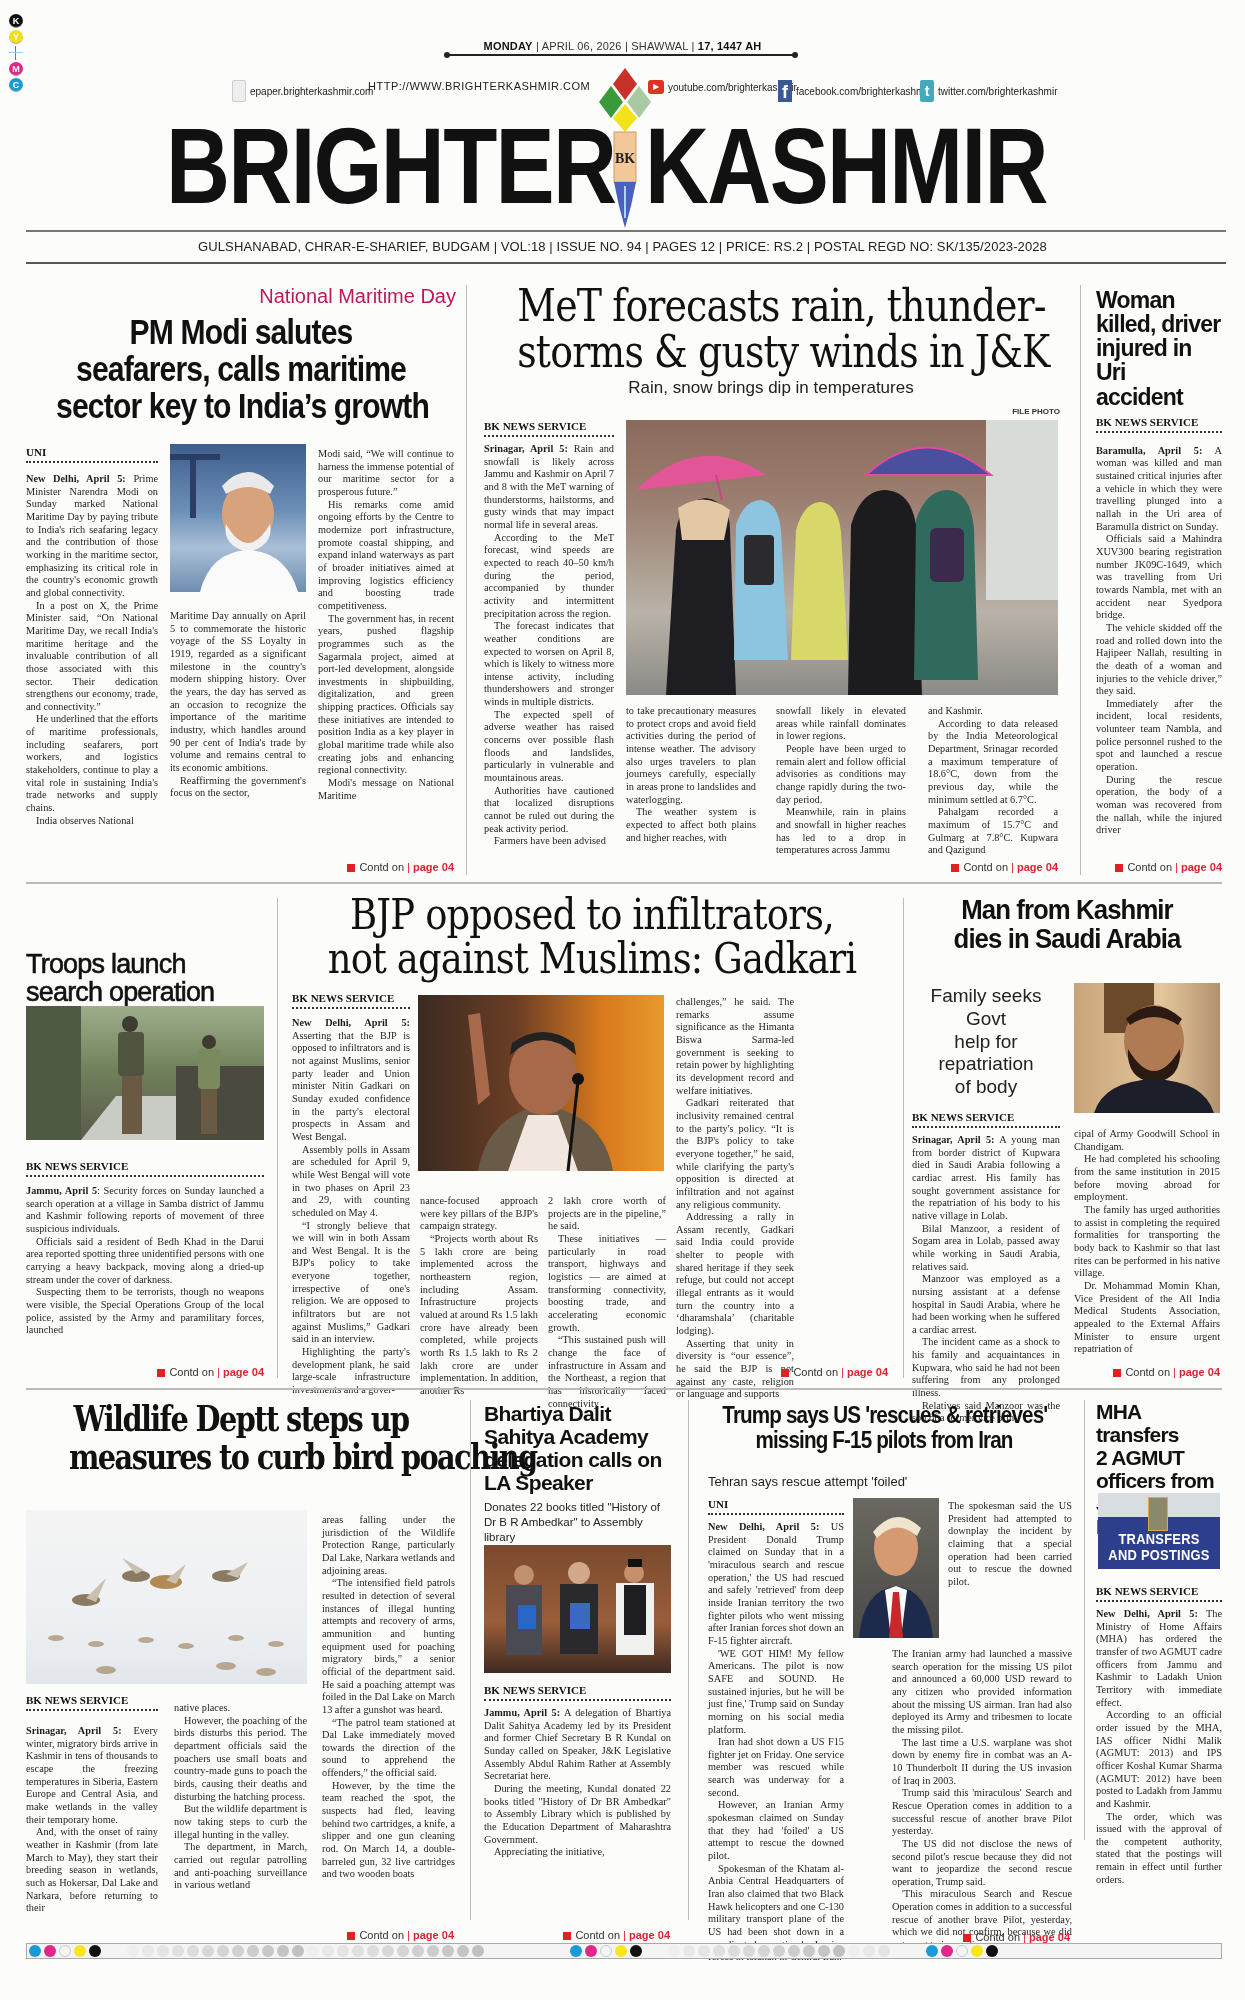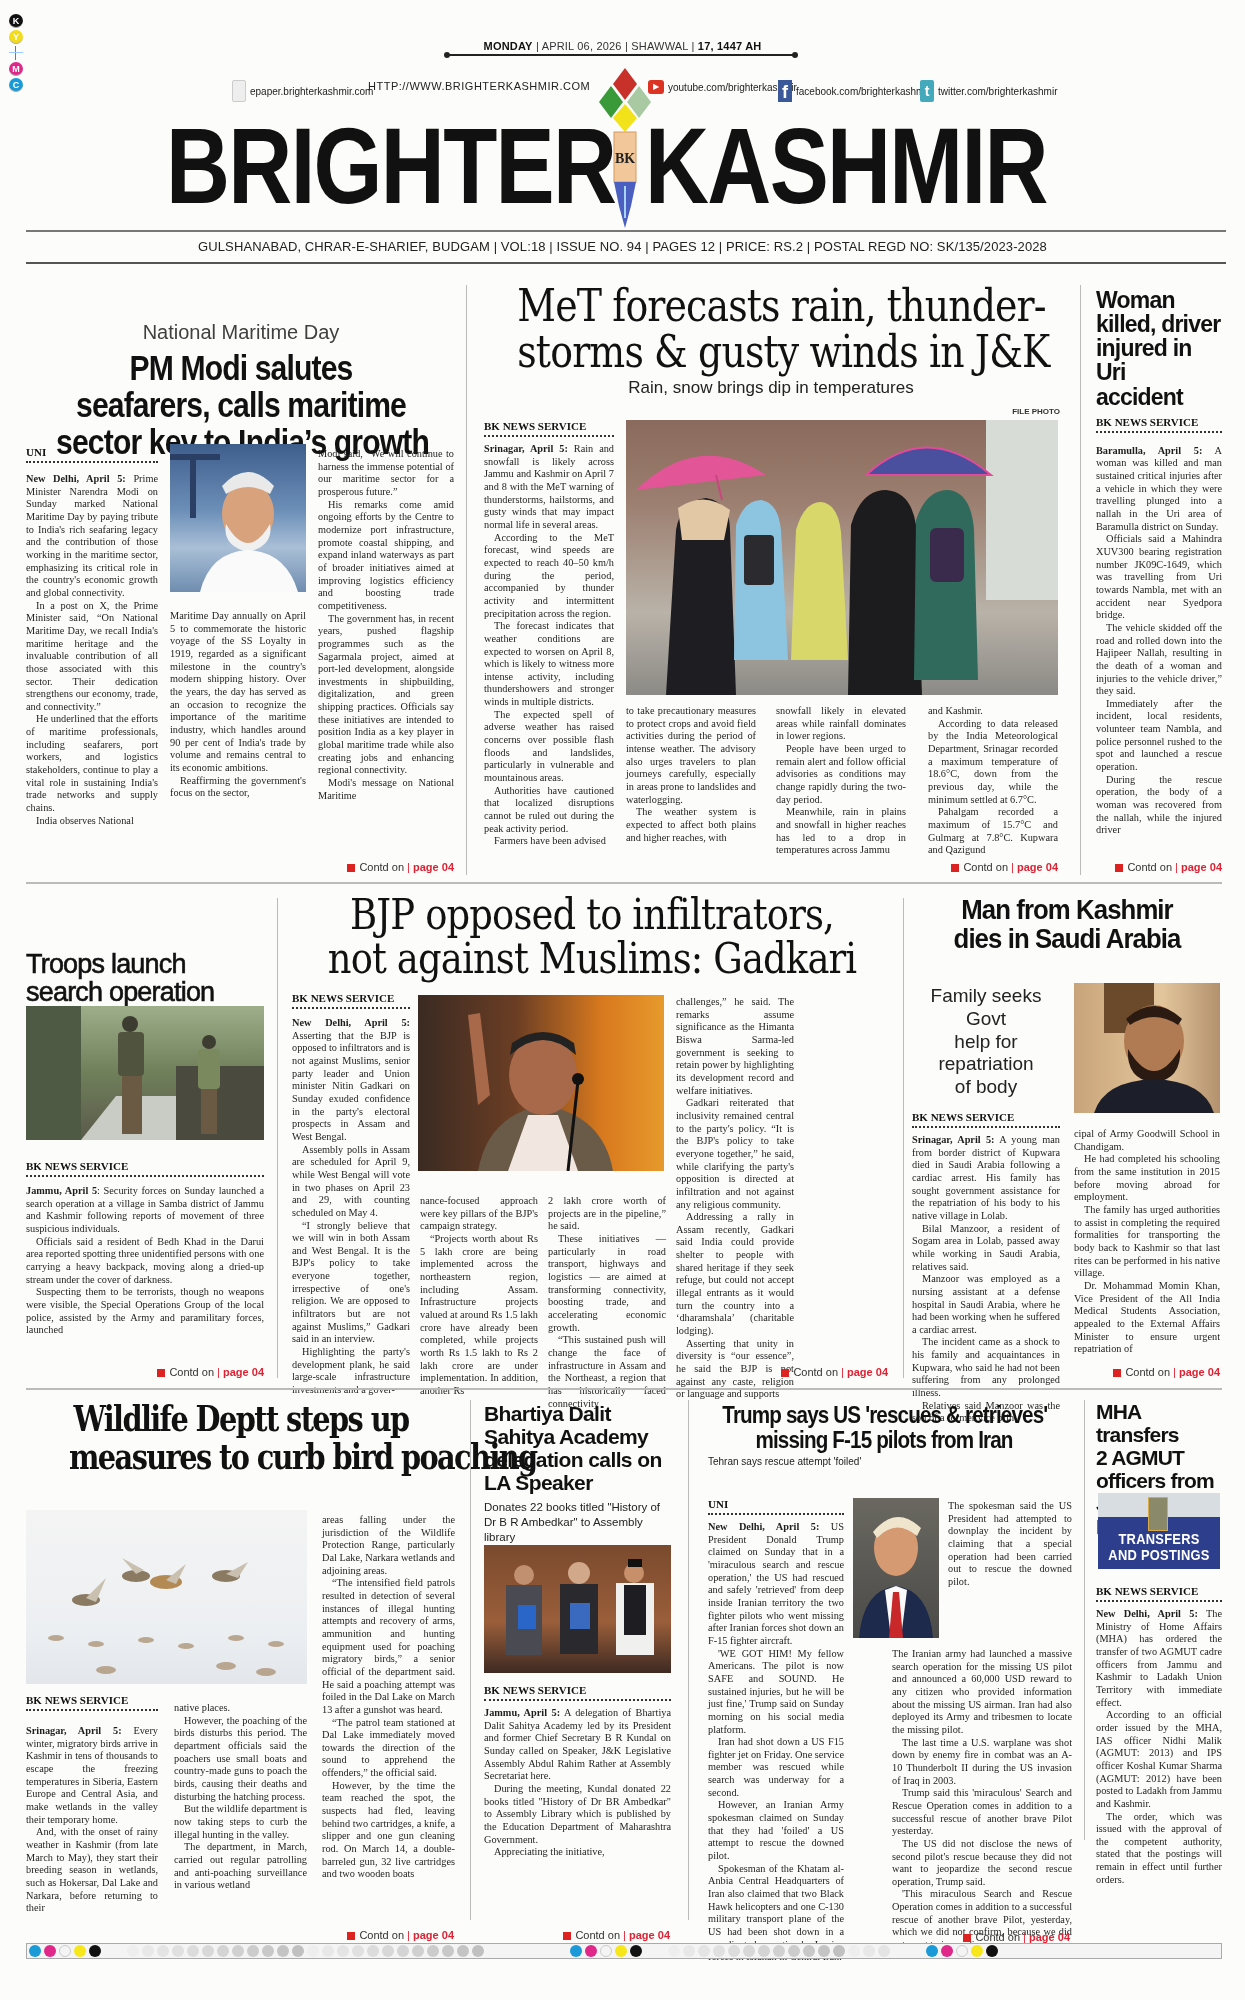--- a/index.html
+++ b/index.html
@@ -36,21 +36,21 @@
 
   .pubinfo-rule1 { left: 26px; top: 230px; width: 1200px; height: 2px; background: #777; }
   .pubinfo { left: 0; width: 1245px; top: 239px; text-align: center; font: 13px "Liberation Sans", sans-serif; color: #222; letter-spacing: 0.1px; }
   .pubinfo b { font-weight: normal; }
   .pubinfo-rule2 { left: 26px; top: 262px; width: 1200px; height: 2px; background: #555; }
 
   .hrule { height: 2px; background: #bbb; }
   .vrule { width: 1px; background: #bbb; }
 
   
-  .kicker { font: 20px "Liberation Sans", sans-serif; color: #404040; text-align: center; margin-top: 36px; }
+  .kicker { font: 20px "Liberation Sans", sans-serif; color: #be185d; text-align: right; }
   .hd-sans { font-family: "Liberation Sans", sans-serif; font-weight: bold; color: #111; line-height: 1.05; letter-spacing: -1px; }
   .hd-serif { font-family: "DejaVu Serif", serif; color: #111; line-height: 1.05; letter-spacing: -1px; }
   .deck { font: 16px "Liberation Sans", sans-serif; color: #222; }
   .byline { font: bold 11px "Liberation Serif", serif; color: #111; padding-bottom: 3px; border-bottom: 2px dotted #333; margin-bottom: 6px; }
   .body { font: 10.3px/1.23 "Liberation Serif", serif; color: #1e1e1e; text-align: justify; hyphens: auto; }
   .body p { text-indent: 10px; }
   .body p:first-child { text-indent: 0; }
   .body b { font-weight: bold; }
   .contd { font: 11px "Liberation Sans", sans-serif; color: #333; text-align: right; white-space: nowrap; }
   .contd .sq { display: inline-block; width: 8px; height: 8px; background: #d22; margin-right: 4px; vertical-align: middle; }
@@ -487,21 +487,21 @@
   <span class="sq"></span><span>Contd</span> <span class="on">on</span> <span style="color:#d23">|</span> <span class="pg">page 04</span>
 </div>
 
 <div class="abs vrule" style="left:688px;top:1400px;height:520px;"></div>
 
 <div class="abs" style="left:696px;top:1402px;width:376px;">
   <div class="hd-sans" style="font-size:24px;text-align:center;letter-spacing:-1px;transform:scaleX(0.86);transform-origin:center top;white-space:nowrap;">
     <div>Trump says US 'rescues &amp; retrieves'</div>
     <div>missing F-15 pilots from Iran</div>
   </div>
-  <div class="deck" style="font-size:10px;margin-top:4px;padding-left:12px">Tehran says rescue attempt 'foiled'</div>
+  <div class="deck" style="font-size:13px;margin-top:22px;padding-left:12px">Tehran says rescue attempt 'foiled'</div>
 </div>
 <div class="abs" style="left:708px;top:1498px;width:136px;">
   <div class="byline">UNI</div>
   <div class="body" style="margin-top:4px">
     <p><b>New Delhi, April 5:</b> <span>US President Donald Trump claimed on Sunday that in a 'miraculous search and rescue operation,' the US had rescued and safely 'retrieved' from deep inside Iranian territory the two fighter pilots who went missing after Iranian forces shot down an F-15 fighter aircraft.</span></p>
     <p>'WE GOT HIM! My fellow Americans. The pilot is now SAFE and SOUND. He sustained injuries, but he will be just fine,' Trump said on Sunday morning on his social media platform.</p>
     <p>Iran had shot down a US F15 fighter jet on Friday. One service member was rescued while search was underway for a second.</p>
     <p>However, an Iranian Army spokesman claimed on Sunday that they had 'foiled' a US attempt to rescue the downed pilot.</p>
     <p>Spokesman of the Khatam al-Anbia Central Headquarters of Iran also claimed that two Black Hawk helicopters and one C-130 military transport plane of the US had been shot down in a coordinated operation by Iranian forces in Isfahan in Central Iran.</p>
   </div>

